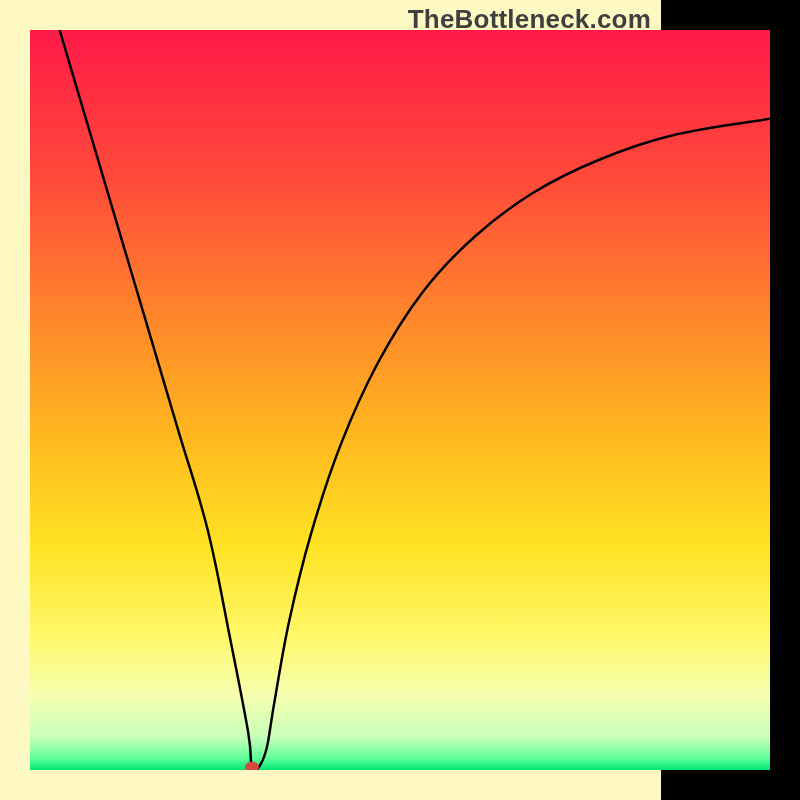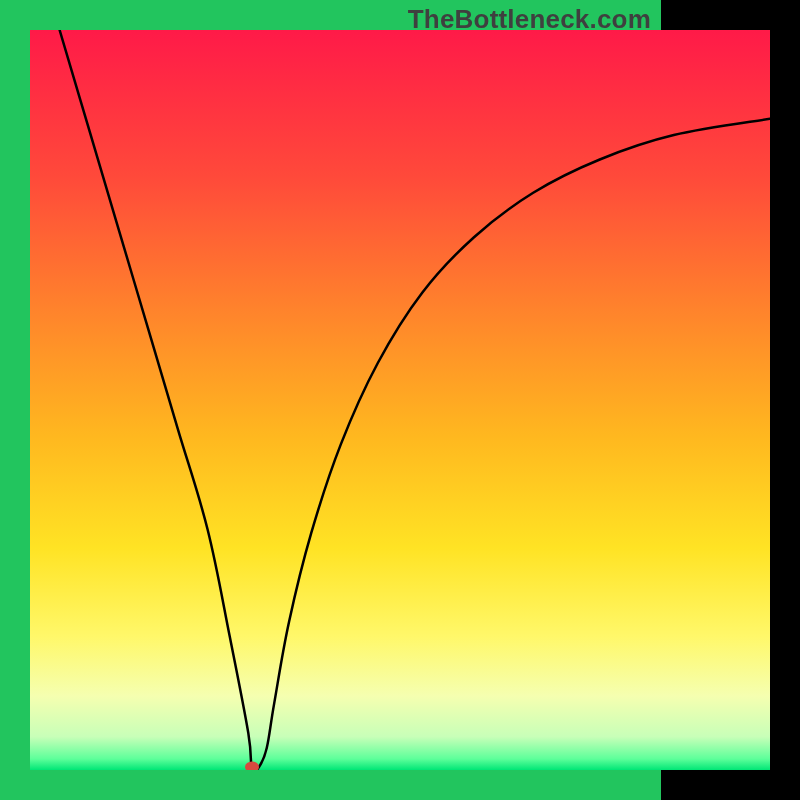--- a/index.html
+++ b/index.html
@@ -8,21 +8,21 @@
     width: 800px;
     height: 800px;
     background: #000;
     overflow: hidden;
     font-family: Arial, Helvetica, sans-serif;
   }
   .frame {
     position: relative;
     width: 661px;
     height: 800px;
-    background: #22c55e;
+    background: #fef9c3;
   }
   .watermark {
     position: absolute;
     top: 4px;
     right: 10px;
     color: #3f3f3f;
     font-size: 26px;
     font-weight: 600;
     letter-spacing: 0.2px;
     user-select: none;

